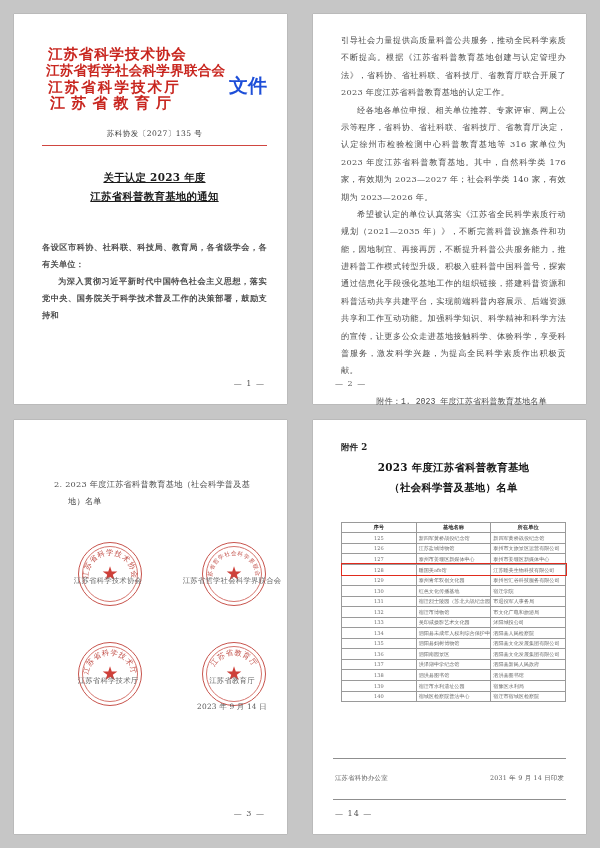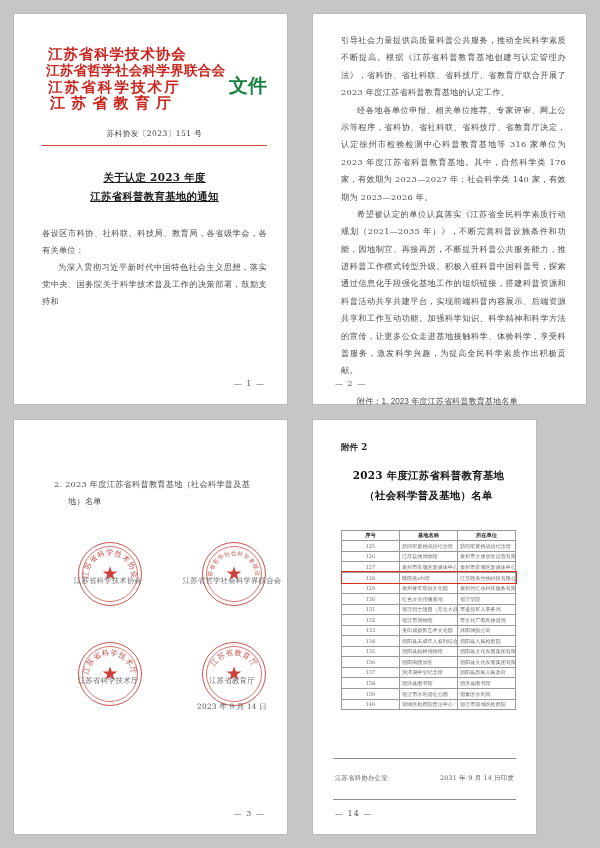--- a/index.html
+++ b/index.html
@@ -7,38 +7,38 @@
     width:600px;height:848px;overflow:hidden;
     font-family:"DejaVu Sans","Liberation Sans",sans-serif;
   }
   .sheet{position:relative;width:600px;height:848px;background:#c6c6c6;}
 
   
   .page{position:absolute;background:#ffffff;box-shadow:0 0 1px rgba(0,0,0,.35);}
   #page-1{left:14px;  top:14px;  width:273px;height:390px;}
   #page-2{left:313px; top:14px;  width:273px;height:390px;}
   #page-3{left:14px;  top:420px; width:273px;height:414px;}
-  #page-4{left:313px; top:420px; width:223px;height:414px;}
+  #page-4{left:313px; top:420px; width:273px;height:414px;}
 
   .pad{position:absolute;left:0;top:0;right:0;bottom:0;padding:18px 20px 8px 28px;box-sizing:border-box;}
 
   
   .letterhead{margin-top:14px;text-align:left;position:relative;}
   .lh-line{
     color:#c8261f;font-weight:bold;
     font-family:"DejaVu Serif","Liberation Serif",serif;
     white-space:nowrap;line-height:1.16;
   }
   .lh1{font-size:14.5px;letter-spacing:.9px;padding-left:6px;}
   .lh2{font-size:13.6px;letter-spacing:.2px;padding-left:4px;}
   .lh3{font-size:14.5px;letter-spacing:2.1px;padding-left:6px;}
   .lh4{font-size:15px;letter-spacing:6.2px;padding-left:8px;}
   .lh-wenjian{
     position:absolute;right:0px;top:30px;
-    color:#15803d;font-weight:bold;font-size:19px;
+    color:#1d4ed8;font-weight:bold;font-size:19px;
     font-family:"DejaVu Serif","Liberation Serif",serif;
     letter-spacing:0px;line-height:1;
   }
 
   .docnum{
     text-align:center;color:#3a3a3a;font-size:7.6px;
     font-family:"DejaVu Serif","Liberation Serif",serif;
     margin-top:16px;letter-spacing:.4px;
   }
   .redrule{height:1.4px;background:#c8261f;margin-top:6px;opacity:.85;}
@@ -48,31 +48,31 @@
     text-align:center;font-weight:bold;color:#1c1c1c;
     font-family:"DejaVu Serif","Liberation Serif",serif;
     font-size:10.4px;line-height:1.85;margin-top:22px;letter-spacing:.3px;text-decoration:underline;
   }
   .para{
     color:#4d4d4d;font-size:8.2px;line-height:2.08;
     font-family:"DejaVu Serif","Liberation Serif",serif;
     text-align:justify;letter-spacing:.25px;
   }
   .para.indent{text-indent:16px;}
-  .body-block{margin-top:18px;}
+  .body-block{margin-top:32px;font-weight:bold;}
   .rpara{
     color:#4d4d4d;font-size:8.2px;line-height:2.12;
     font-family:"DejaVu Serif","Liberation Serif",serif;
     text-align:justify;letter-spacing:.25px;
   }
   .rpara.indent{text-indent:16px;}
   .rpara + .rpara{margin-top:0px;}
   .attach-line{
     color:#4d4d4d;font-size:8.2px;line-height:2.0;margin-top:14px;
-    font-family:Liberation Sans, sans-serif;text-indent:16px;
+    font-family:Liberation Mono, monospace;text-indent:16px;text-align:center;
   }
 
   .pagenum{
     position:absolute;bottom:16px;color:#555;font-size:8px;
     font-family:"DejaVu Serif","Liberation Serif",serif;letter-spacing:1px;
   }
   .pagenum.right{right:22px;}
   .pagenum.left{left:22px;}
 
   
@@ -120,21 +120,21 @@
   }
 
   
   .att-tag{
     font-weight:bold;color:#1c1c1c;font-size:8.6px;margin-top:4px;
     font-family:"DejaVu Serif","Liberation Serif",serif;
   }
   .list-title{
     text-align:center;font-weight:bold;color:#131313;
     font-family:"DejaVu Serif","Liberation Serif",serif;
-    font-size:10.4px;line-height:1.9;margin-top:12px;letter-spacing:.3px;
+    font-size:10.4px;line-height:1.9;margin-top:4px;letter-spacing:.3px;
   }
   table.basetable{
     width:100%;border-collapse:collapse;margin-top:24px;
     table-layout:fixed;
   }
   table.basetable th,table.basetable td{
     border:.6px solid #9a9a9a;
     font-family:"DejaVu Serif","Liberation Serif",serif;
     color:#6d6d6d;font-size:5.1px;line-height:1.25;
     padding:1.6px 2px;overflow:hidden;white-space:nowrap;
@@ -165,21 +165,21 @@
   <div class="page" id="page-1">
     <div class="pad">
       <div class="letterhead">
         <div class="lh-line lh1">江苏省科学技术协会</div>
         <div class="lh-line lh2">江苏省哲学社会科学界联合会</div>
         <div class="lh-line lh3">江苏省科学技术厅</div>
         <div class="lh-line lh4">江苏省教育厅</div>
         <div class="lh-wenjian">文件</div>
       </div>
 
-      <div class="docnum">苏科协发〔2023〕151 号</div>
+      <div class="docnum">苏科协发〔2027〕135 号</div>
       <div class="redrule"></div>
 
       <div class="doc-title">
         <div>关于认定 2023 年度</div>
         <div>江苏省科普教育基地的通知</div>
       </div>
 
       <div class="body-block">
         <div class="para">各设区市科协、社科联、科技局、教育局，各省级学会，各有关单位：</div>
         <div class="para indent">为深入贯彻习近平新时代中国特色社会主义思想，落实党中央、国务院关于科学技术普及工作的决策部署，鼓励支持和</div>

